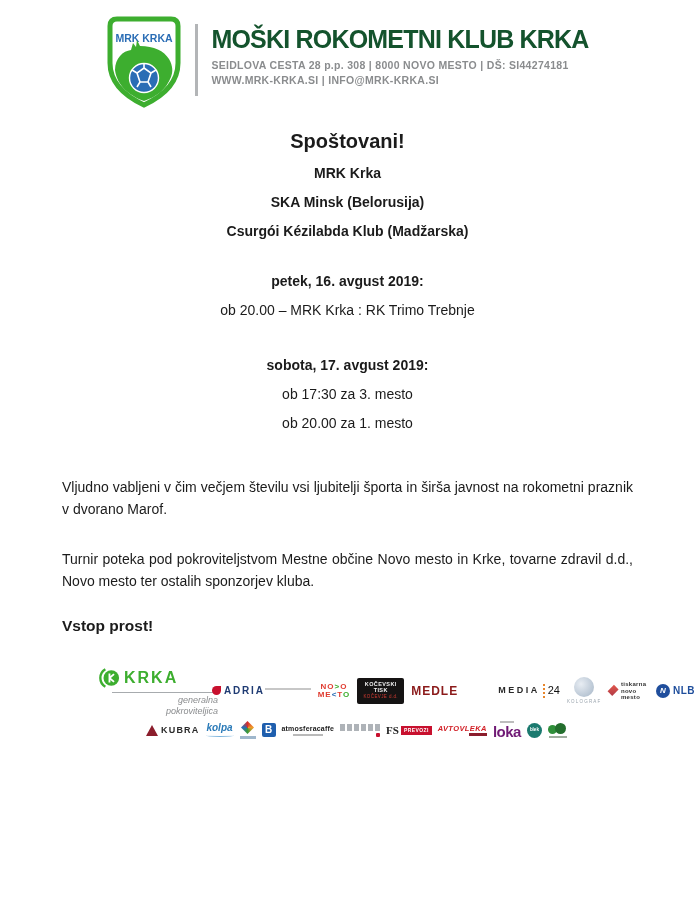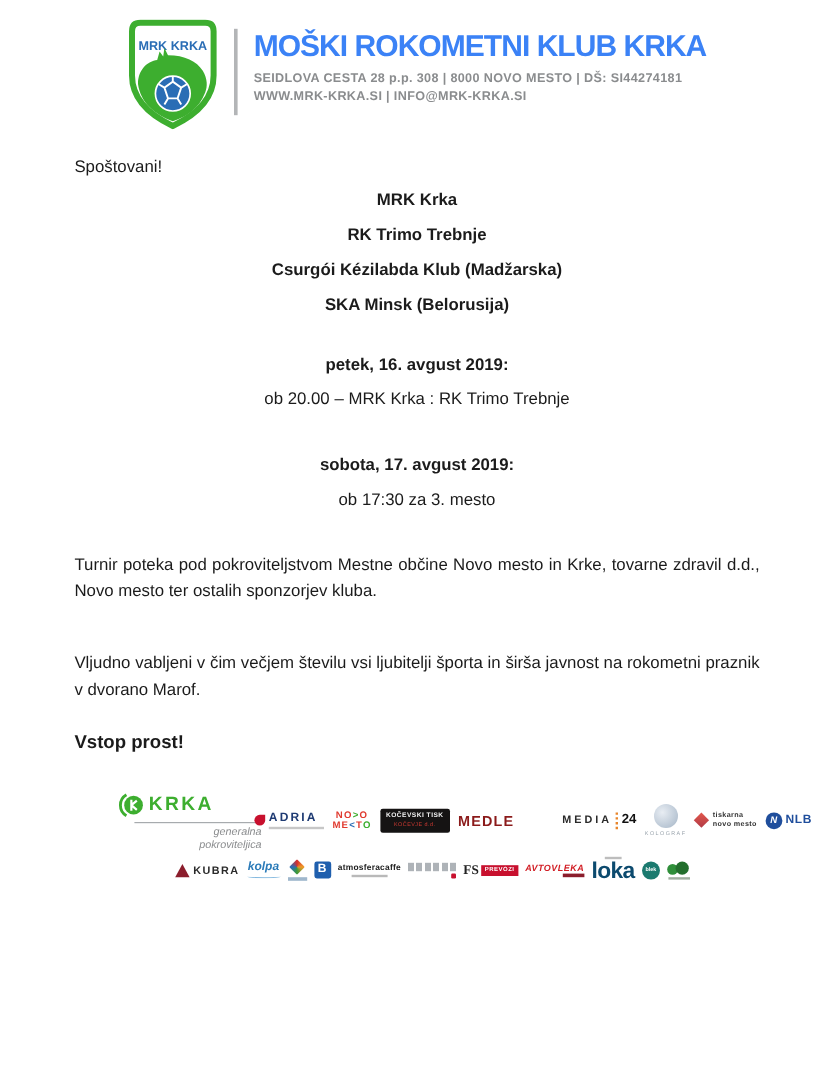--- a/index.html
+++ b/index.html
@@ -5,28 +5,28 @@
   * { margin:0; padding:0; box-sizing:border-box; }
   html,body { background:#ffffff; }
   body { font-family:"Liberation Sans", sans-serif; color:#1b1b1b; }
   .page { width:695px; height:872px; background:#ffffff; overflow:hidden; position:relative; }
 
   
   .letterhead { display:flex; justify-content:center; align-items:flex-start; gap:13px; padding-top:16px; }
   .crest { display:block; }
   .head-divider { width:3px; height:72px; background:#b3b5b7; margin-top:8px; }
   .head-text { padding-top:10px; }
-  .club-name { font-size:25px; font-weight:bold; color:#3b82f6; letter-spacing:-0.8px; line-height:1.05;text-align:center; }
+  .club-name { font-size:25px; font-weight:bold; color:#14532d; letter-spacing:-0.8px; line-height:1.05;text-align:center; }
   .addr { font-size:10.5px; font-weight:bold; color:#8a8c8e; letter-spacing:0.3px; }
   .addr1 { margin-top:7px; }
   .addr2 { margin-top:3px; }
 
   
   .letter { padding:0 62px; }
-  .salutation { margin-top:22px; font-size:14px; font-weight:normal; }
+  .salutation { margin-top:22px; font-size:20px; font-weight:bold; text-align:center; }
   .para { font-size:14px; line-height:22px; text-align:justify; }
   .intro { margin-top:28px; }
   .teams { margin-top:6px; }
   .teams p { font-size:14px; font-weight:bold; text-align:center; line-height:29px; }
   .sched p { font-size:14px; text-align:center; line-height:29px; }
   .sched .day { font-weight:bold; }
   .sched1 { margin-top:21px; }
   .sched2 { margin-top:26px; }
   .invitation { margin-top:38px; }
   .patronage { margin-top:28px; }
@@ -39,39 +39,39 @@
   .krka-word { color:#3dae2f; font-weight:bold; font-size:16px; letter-spacing:2px; }
   .krka-line { height:1px; background:#a7abae; margin:3px 0 2px 14px; }
   .krka-sub { text-align:right; font-style:italic; color:#8a8c8e; font-size:9px; line-height:1.2; }
 
   .logo-row-1 { position:absolute; left:212px; top:10px; display:flex; align-items:center; gap:7px; }
   .logo-row-2 { position:absolute; left:146px; top:54px; display:flex; align-items:center; gap:6px; }
   .lg { display:flex; flex-direction:column; align-items:center; line-height:1; }
 
   .adria { flex-direction:row; align-items:center; gap:3px; }
   .adria-icon { width:9px; height:9px; background:#c8102e; border-radius:50% 0 50% 50%; }
-  .adria-main { display:flex; flex-direction:column; }
+  .adria-main { display:flex; flex-direction:row; }
   .adria-text { font-weight:bold; color:#1f3b73; font-size:10px; letter-spacing:1.8px; }
   .adria-sub { height:2px; width:46px; background:#c7c7c7; margin-top:2px; }
 
   .nm { font-size:8px; font-weight:800; letter-spacing:1px; color:#e03a2f; }
   .nm span { color:#e03a2f; }
   .nm .green { color:#3dae2f; }
   .nm .blue { color:#2a6db5; }
 
   .kt { background:#151313; border-radius:2px; padding:4px 5px; text-align:center; }
   .kt-l1 { color:#f2f2f2; font-size:5.5px; font-weight:bold; letter-spacing:0.4px; }
   .kt-l2 { color:#d23b33; font-size:4.5px; margin-top:2px; letter-spacing:0.4px; }
 
   .medle { color:#8b1a1a; font-weight:800; font-size:12px; letter-spacing:1px; }
 
   .media24 { flex-direction:row; align-items:center; gap:3px; }
   .media-name { font-size:9px; letter-spacing:2.5px; color:#2a2a2a; font-weight:600;padding-left:33px; }
   .media-colon { width:0; height:14px; border-left:2px dotted #e8862c; }
-  .media-num { font-size:11px; font-weight:700; color:#111; }
+  .media-num { font-size:11px; font-weight:400; color:#111; }
 
   .kolograf .sphere { width:20px; height:20px; border-radius:50%;
       background:radial-gradient(circle at 35% 35%, #e8edf3, #b9c6d4 70%, #9fb0c0); }
   .kolograf-sub { font-size:4.5px; color:#9aa4ad; letter-spacing:1.2px; margin-top:3px; }
 
   .tisk { flex-direction:row; align-items:center; gap:4px; }
   .tisk-diamond { width:11px; height:11px; background:linear-gradient(135deg,#e2574c,#b03a46); transform:rotate(45deg) scale(0.82); }
   .tisk-text { display:flex; flex-direction:column; }
   .tisk-l1, .tisk-l2 { font-size:6px; font-weight:800; color:#333; letter-spacing:0.3px; }
   .tisk-l2 { margin-top:1px; }
@@ -103,21 +103,21 @@
   .gray-logo-dot { width:4px; height:4px; background:#c8102e; border-radius:1px; margin-top:2px; align-self:flex-end; }
 
   .fs { flex-direction:row; align-items:center; gap:2px; }
   .fs-name { font-family:"Liberation Serif", serif; font-size:11px; font-weight:bold; color:#222; }
   .fs-badge { background:#c8102e; color:#fff; font-size:5px; font-weight:700; padding:2px 3px; letter-spacing:0.4px; }
 
   .avto-text { font-size:7.5px; font-weight:800; font-style:italic; color:#d21f26; letter-spacing:0.4px; }
   .avto-sub { width:18px; height:2.5px; background:#8b1d2c; margin-top:1px; align-self:flex-end; }
 
   .loka-top { width:14px; height:2px; background:#bdbdbd; margin-bottom:1px; }
-  .loka-text { font-size:19px; font-weight:800; color:#0c4a6e; letter-spacing:-0.5px; }
+  .loka-text { font-size:15px; font-weight:800; color:#701a75; letter-spacing:-0.5px; }
 
   .blek-circle { width:15px; height:15px; border-radius:50%; background:#1b7a6f; color:#fff; font-size:4.5px; font-weight:700;
       display:flex; align-items:center; justify-content:center; }
 
   .trees { width:20px; height:11px; position:relative; }
   .trees::before { content:""; position:absolute; left:0; top:2px; width:9px; height:9px; border-radius:50%; background:#2f8f3a; }
   .trees::after { content:""; position:absolute; left:7px; top:0; width:11px; height:11px; border-radius:50%; background:#236e2d; }
   .trees-sub { width:18px; height:2px; background:#9fae9f; margin-top:2px; }
 </style>
 </head>
@@ -140,38 +140,38 @@
       <div class="addr addr2">WWW.MRK-KRKA.SI | INFO@MRK-KRKA.SI</div>
     </div>
   </header>
 
   <main class="letter">
     <p class="salutation">Spoštovani!</p>
 
 
     <div class="teams">
       <p>MRK Krka</p>
-      <p>RK Trimo Trebnje</p>
+      <p>SKA Minsk (Belorusija)</p>
       <p>Csurgói Kézilabda Klub (Madžarska)</p>
-      <p>SKA Minsk (Belorusija)</p>
     </div>
 
     <div class="sched sched1">
       <p class="day">petek, 16. avgust 2019:</p>
       <p>ob 20.00 – MRK Krka : RK Trimo Trebnje</p>
     </div>
 
     <div class="sched sched2">
       <p class="day">sobota, 17. avgust 2019:</p>
       <p>ob 17:30 za 3. mesto</p>
-    </div>
+      <p>ob 20.00 za 1. mesto</p>
+    </div>
+
+    <p class="para invitation">Vljudno vabljeni v čim večjem številu vsi ljubitelji športa in širša javnost na rokometni praznik v dvorano Marof.</p>
 
     <p class="para patronage">Turnir poteka pod pokroviteljstvom Mestne občine Novo mesto in Krke, tovarne zdravil d.d., Novo mesto ter ostalih sponzorjev kluba.</p>
-
-    <p class="para invitation">Vljudno vabljeni v čim večjem številu vsi ljubitelji športa in širša javnost na rokometni praznik v dvorano Marof.</p>
 
     <p class="closing">Vstop prost!</p>
   </main>
 
   <footer class="sponsors">
 
     <div class="krka-general">
       <div class="krka-top">
         <svg width="22" height="22" viewBox="0 0 24 24" xmlns="http://www.w3.org/2000/svg">
           <path d="M8 2.5 A11 11 0 0 0 8 21.5" fill="none" stroke="#3dae2f" stroke-width="2.6"></path>

